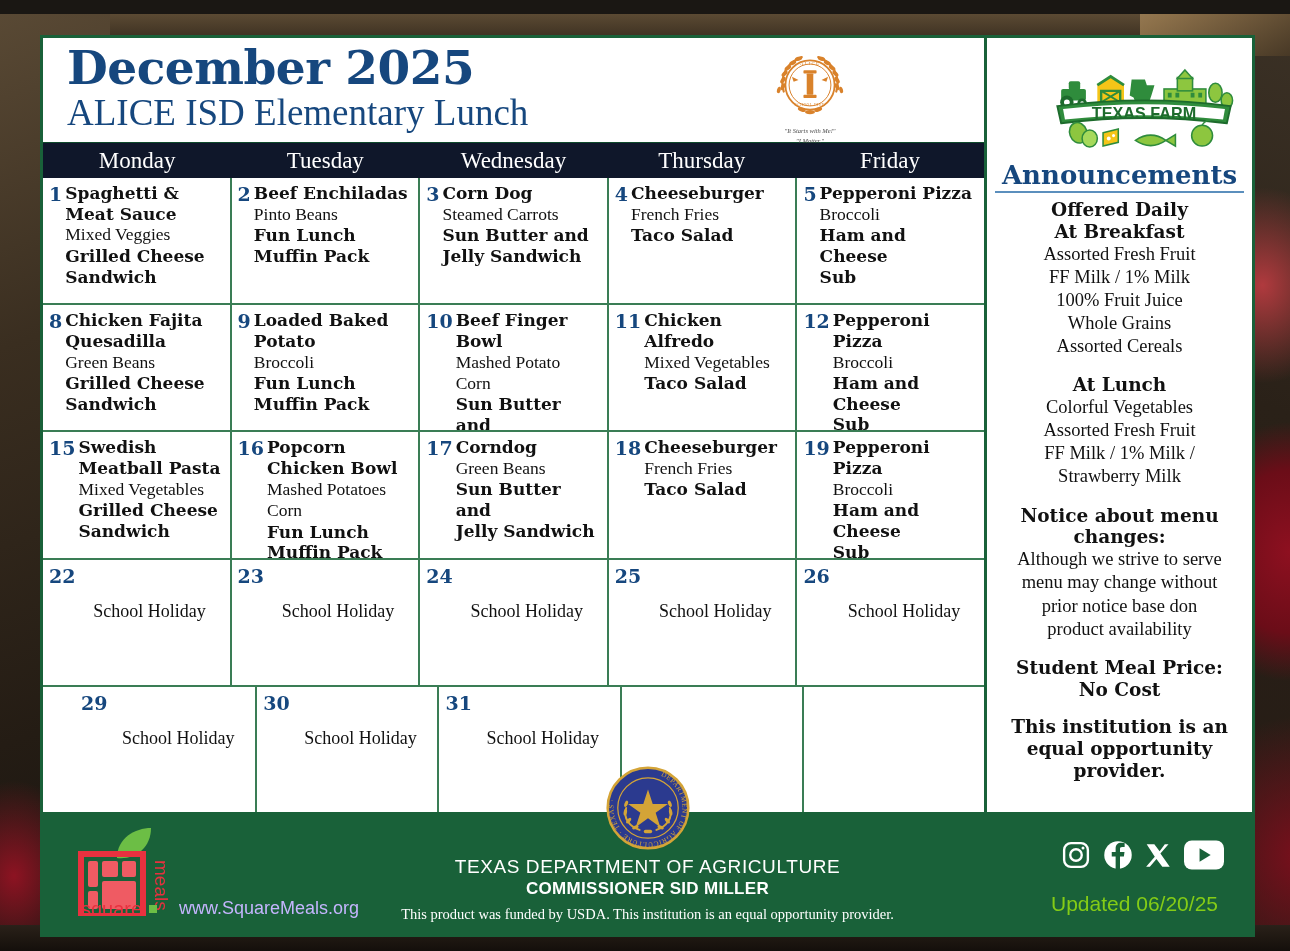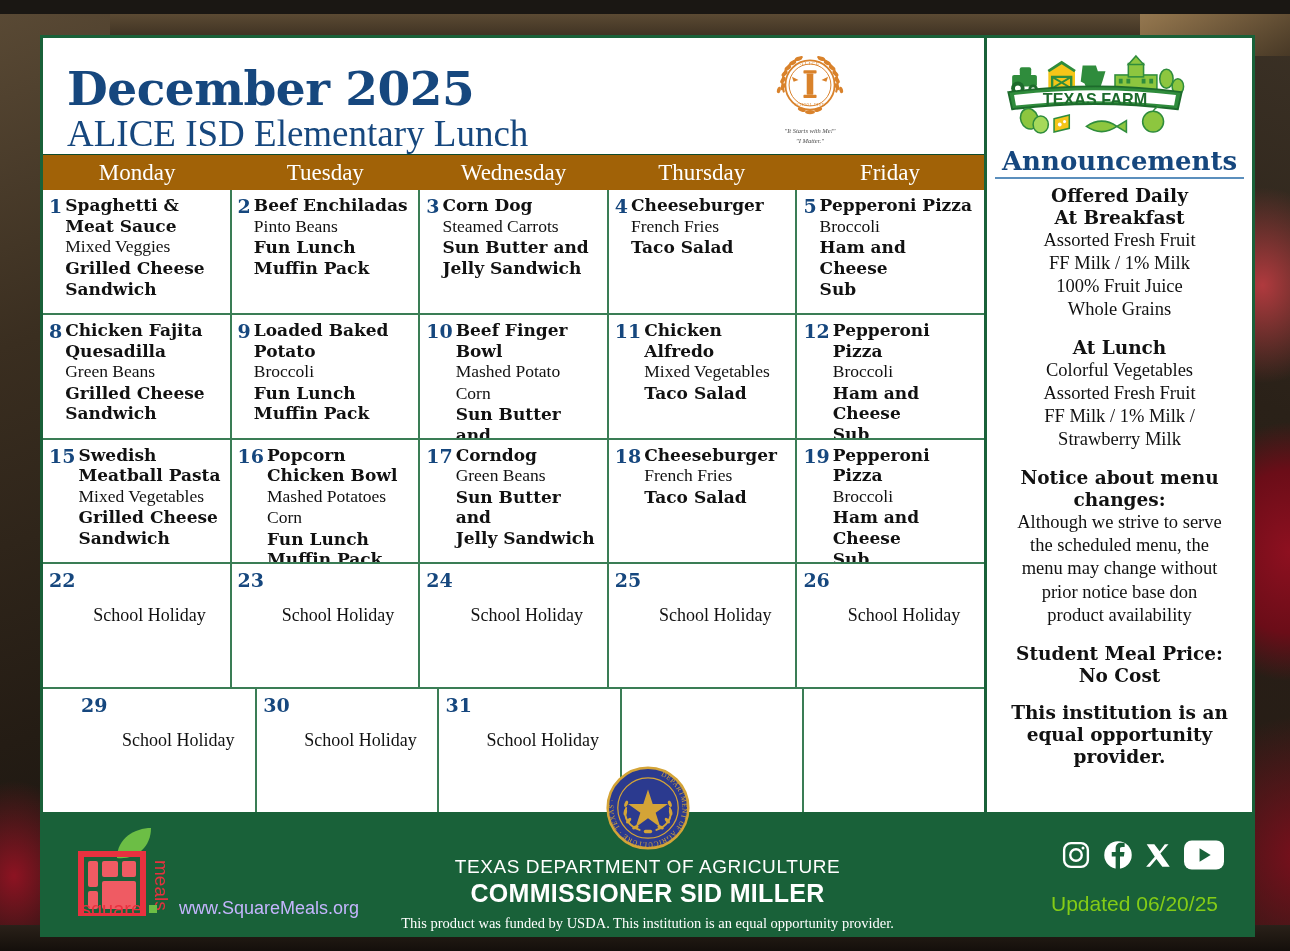--- a/index.html
+++ b/index.html
@@ -51,21 +51,21 @@
     border: 3px solid #196139;
     display: flex;
     flex-direction: column;
   }
   .sheet-body { display: flex; flex: 1 1 auto; min-height: 0; }
 
   
   .cal-col { width: 944px; display: flex; flex-direction: column; border-right: 3px solid #196139; }
 
   .cal-head {
-    height: 116px; display: flex; align-items: flex-end;
+    height: 104px; display: flex; align-items: flex-start;
     padding: 6px 0 0 24px; position: relative; background: #fff;
   }
   .title-month {
     font-family: "DejaVu Serif", serif;
     font-weight: bold;
     font-size: 47px;
     color: #16477e;
     letter-spacing: -0.5px;
     line-height: 1.03;
   }
@@ -77,21 +77,21 @@
     margin-top: 2px;
   }
 
   
   .seal-wrap { position: absolute; right: 120px; top: 6px; width: 108px; text-align: center; }
   .seal { width: 82px; height: 82px; margin: 0 auto; position: relative; }
   .seal svg { display:block; }
   .seal-tag { font-size: 6.5px; color: #4a4a4a; font-style: italic; line-height: 1.35; margin-top: 1px; }
 
   .dow-row {
-    display: flex; background: #a16207; height: 36px;
+    display: flex; background: #0f172a; height: 36px;
     border-top: 1px solid #0f4a2c;
   }
   .dow {
     flex: 1 1 0; color: #fff; font-size: 23px;
     display: flex; align-items: center; justify-content: center;
     font-family: "Liberation Serif", serif;
   }
 
   .weeks { flex: 1 1 auto; display: flex; flex-direction: column; }
   .week { display: flex; flex: 1 1 0; border-bottom: 2px solid #3a7d55; min-height: 0; }
@@ -111,22 +111,22 @@
   .item { font-size: 17.5px; line-height: 1.22; color: #111; font-family: "Liberation Serif", serif; }
   .item.b { font-weight: bold; font-family: "DejaVu Serif", serif; font-size: 17px; }
   .holiday {
     font-size: 18px; color: #111; text-align: center;
     width: 100%; padding-top: 36px;
   }
   .cell.empty { }
 
   
   .ann-col {
-    width: 265px; background: #fff; padding: 6px 8px 0 8px;
-    display: flex; flex-direction: column; align-items: flex-start; overflow: hidden;
+    width: 265px; background: #fff; padding: 20px 8px 0 8px;
+    display: flex; flex-direction: column; align-items: flex-end; overflow: hidden;
   }
   .tff-logo { width: 200px; height: 96px; margin-top: 2px; }
   .ann-title {
     font-family: "DejaVu Serif", serif; font-weight: bold;
     font-size: 26px; color: #16477e; margin-top: 4px;
     border-bottom: 2px solid #5b8fbd; padding-bottom: 1px;
     width: 100%; text-align: center;
   }
   .ann-block { width: 100%; text-align: center; }
   .ann-h {
@@ -146,21 +146,21 @@
     position: absolute; left: 50%; transform: translateX(-50%);
     top: -46px; width: 84px; height: 84px;
   }
   .tda-text { position: absolute; left: 0; right: 0; top: 44px; text-align: center; }
   .tda-line1 {
     font-family: "Liberation Sans", sans-serif; color: #fff;
     font-size: 19px; letter-spacing: 0.6px;
   }
   .tda-line2 {
     font-family: "Liberation Sans", sans-serif; color: #fff;
-    font-size: 25px; font-weight: bold; letter-spacing: 0.3px; margin-top: 1px;
+    font-size: 17px; font-weight: bold; letter-spacing: 0.3px; margin-top: 1px;
   }
   .tda-fine {
     font-family: Liberation Serif, serif; color: #fff;
     font-size: 14.5px; margin-top: 7px;
   }
   .sq-logo { position: absolute; left: 22px; top: 12px; width: 200px; height: 92px; }
   .sq-url {
     position: absolute; left: 136px; top: 86px;
     font-family: "Liberation Sans", sans-serif; color: #c4b5fd; font-size: 18px;
   }
@@ -505,39 +505,39 @@
 
       <div class="ann-top-pad"></div>
 
       <div class="ann-block">
         <div class="ann-h">Offered Daily</div>
         <div class="ann-h">At Breakfast</div>
         <div class="ann-l">Assorted Fresh Fruit</div>
         <div class="ann-l">FF Milk /  1% Milk</div>
         <div class="ann-l">100% Fruit Juice</div>
         <div class="ann-l">Whole Grains</div>
+        <div class="ann-l">Assorted Cereals</div>
       </div>
 
       <div class="gap"></div>
 
       <div class="ann-block">
         <div class="ann-h">At Lunch</div>
         <div class="ann-l">Colorful Vegetables</div>
         <div class="ann-l">Assorted Fresh Fruit</div>
         <div class="ann-l">FF Milk / 1% Milk /</div>
         <div class="ann-l">Strawberry Milk</div>
       </div>
 
       <div class="gap"></div>
 
       <div class="ann-block">
         <div class="ann-h">Notice about menu</div>
         <div class="ann-h">changes:</div>
         <div class="ann-l">Although we strive to serve</div>
-        <div class="ann-l">the scheduled menu, the</div>
         <div class="ann-l">menu may change without</div>
         <div class="ann-l">prior notice base don</div>
         <div class="ann-l">product availability</div>
       </div>
 
       <div class="gap"></div>
 
       <div class="ann-block">
         <div class="ann-h">Student Meal Price:</div>
         <div class="ann-h">No Cost</div>

